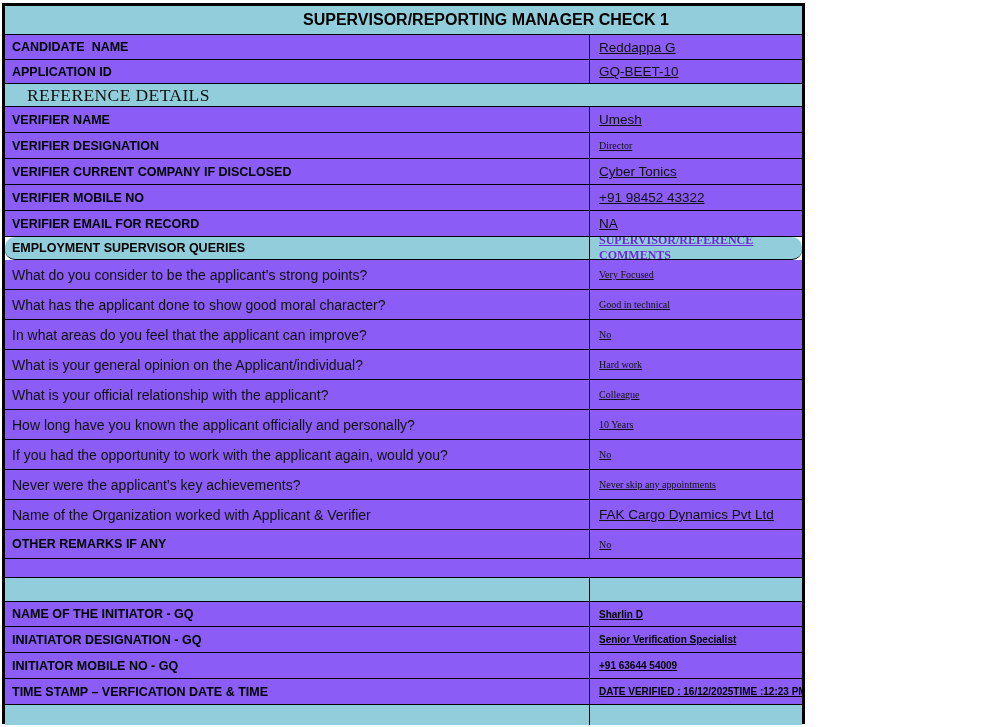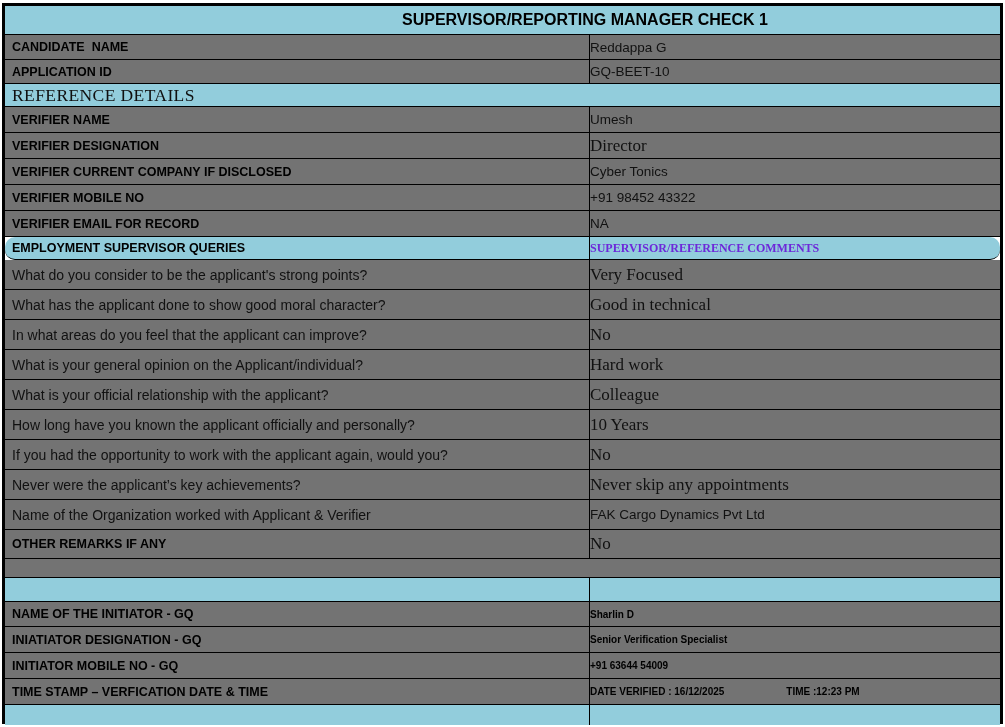--- a/index.html
+++ b/index.html
@@ -1,54 +1,54 @@
 <!DOCTYPE html>
 <html><head>
 <meta charset="utf-8">
 <style>
   html,body{margin:0;padding:0;background:#ffffff;}
   body{width:1005px;height:727px;overflow:hidden;font-family:"Liberation Sans",sans-serif;}
   .doc{
     box-sizing:border-box;
-    width:1001px;height:721px;
+    width:803px;height:721px;
     margin:3px 2px;
     border:3px solid #000;
     background:#fff;
   }
   .row{
     box-sizing:border-box;
     display:flex;
     align-items:center;
     border-bottom:1.5px solid #000;
-    background:#737373;
+    background:#8b5cf6;
   }
   .row:last-child{border-bottom:none;}
   .blue{background:#92CDDC;}
   .cell{
     box-sizing:border-box;
     height:100%;
     display:flex;
     align-items:center;
     overflow:hidden;
   }
   .left{flex:0 0 584px;padding-left:7px;}
-  .right{flex:1 1 auto;border-left:1.5px solid #000;}
-  .merged{flex:1 1 auto;padding-left:7px;}
+  .right{flex:1 1 auto;border-left:1.5px solid #000;padding-left:9px;text-decoration:underline;}
+  .merged{flex:1 1 auto;padding-left:22px;}
   .lbl{
     font-family:"Liberation Sans",sans-serif;
     font-weight:bold;font-size:12.5px;color:#000;
     white-space:pre;letter-spacing:0px;
   }
   .q{
     font-family:"Liberation Sans",sans-serif;
     font-weight:400;font-size:14px;color:#111;
   }
   .val-sans{font-family:"Liberation Sans",sans-serif;font-size:13.5px;color:#111;}
   .val-sans-b{font-family:"Liberation Sans",sans-serif;font-weight:bold;font-size:10px;color:#000;white-space:pre;}
-  .val-serif{font-family:"Liberation Serif",serif;font-size:17px;color:#111;}
+  .val-serif{font-family:"Liberation Serif",serif;font-size:10px;color:#111;}
   .title-row{height:29px;justify-content:center;}
   .title-text{
     width:100%;text-align:center;padding-left:165px;box-sizing:border-box;
     font-family:"Liberation Sans",sans-serif;font-weight:bold;font-size:16px;color:#000;
   }
   .section-serif{
     font-family:"Liberation Serif",serif;font-size:17.5px;color:#101010;letter-spacing:0.4px;
   }
   .hdr-serif{
     font-family:"Liberation Serif",serif;font-weight:bold;font-size:12px;color:#6d28d9;

